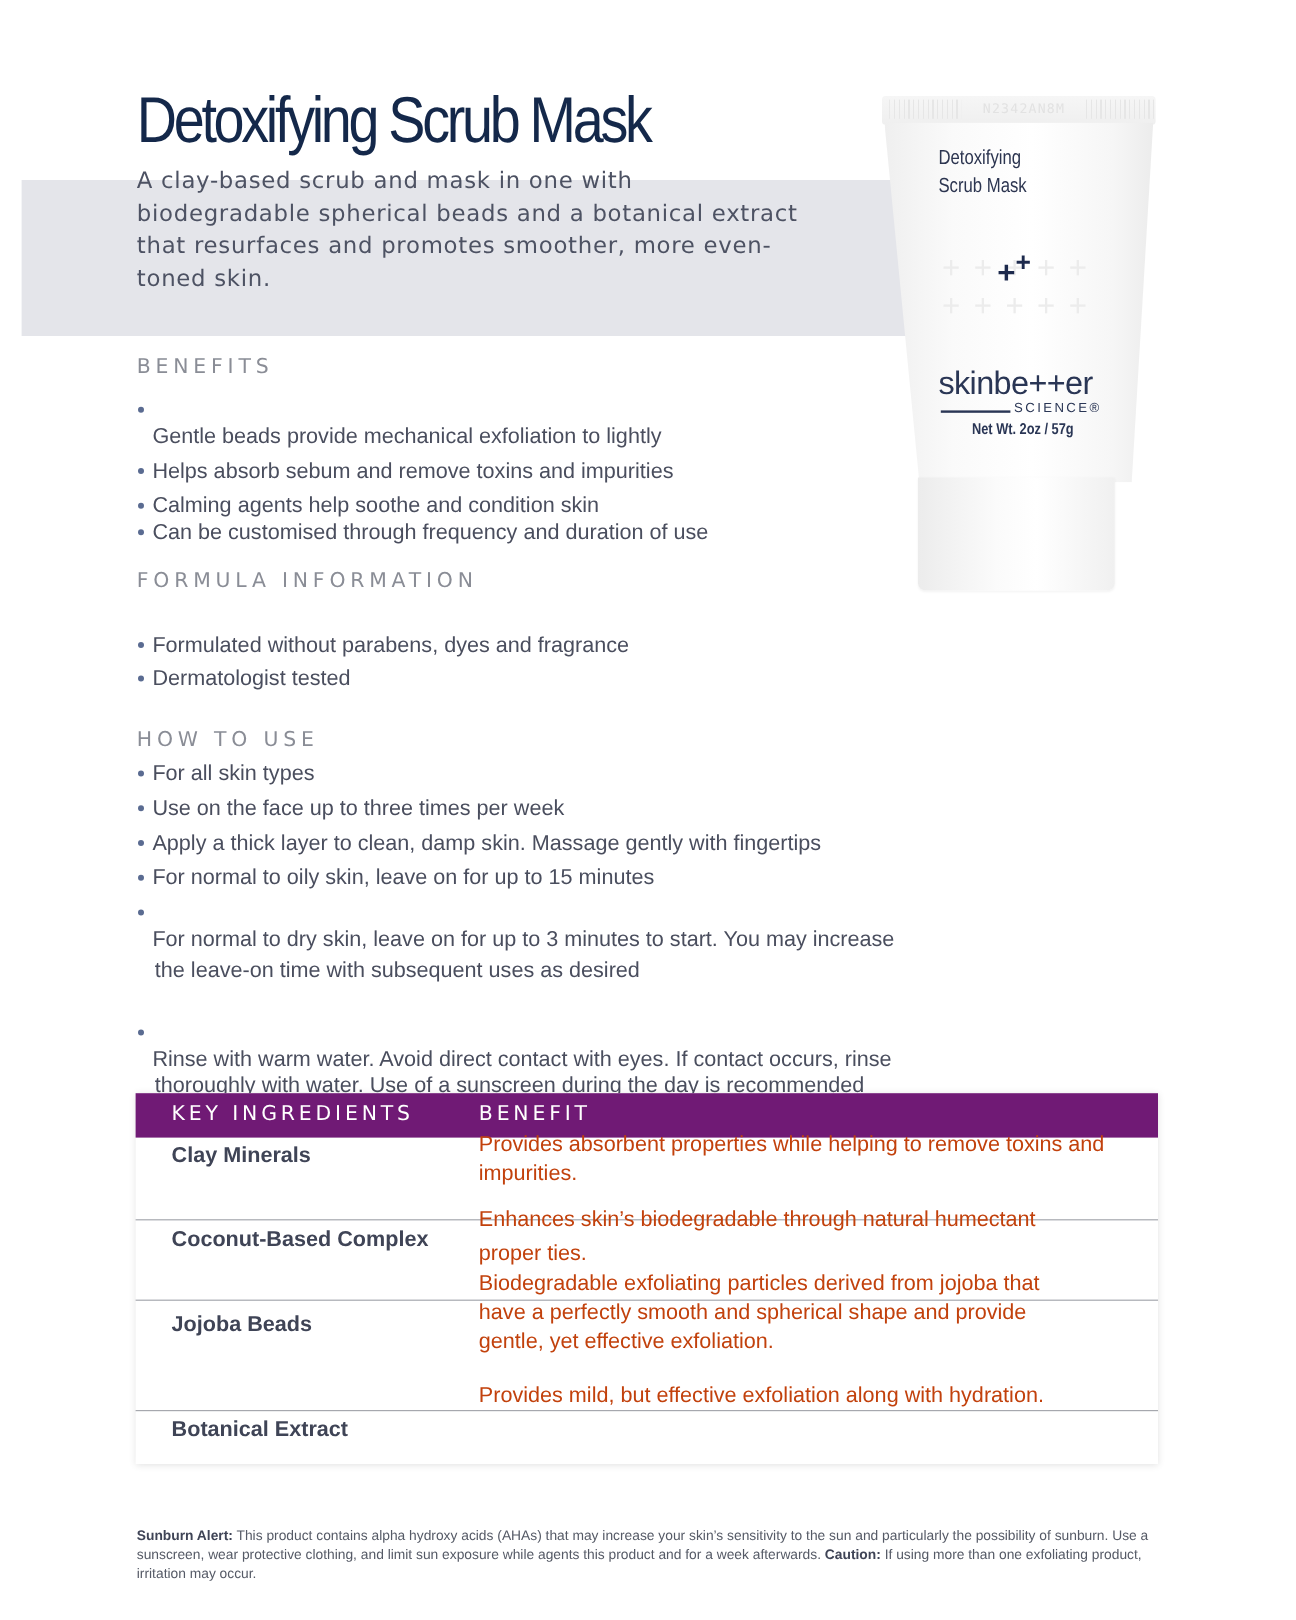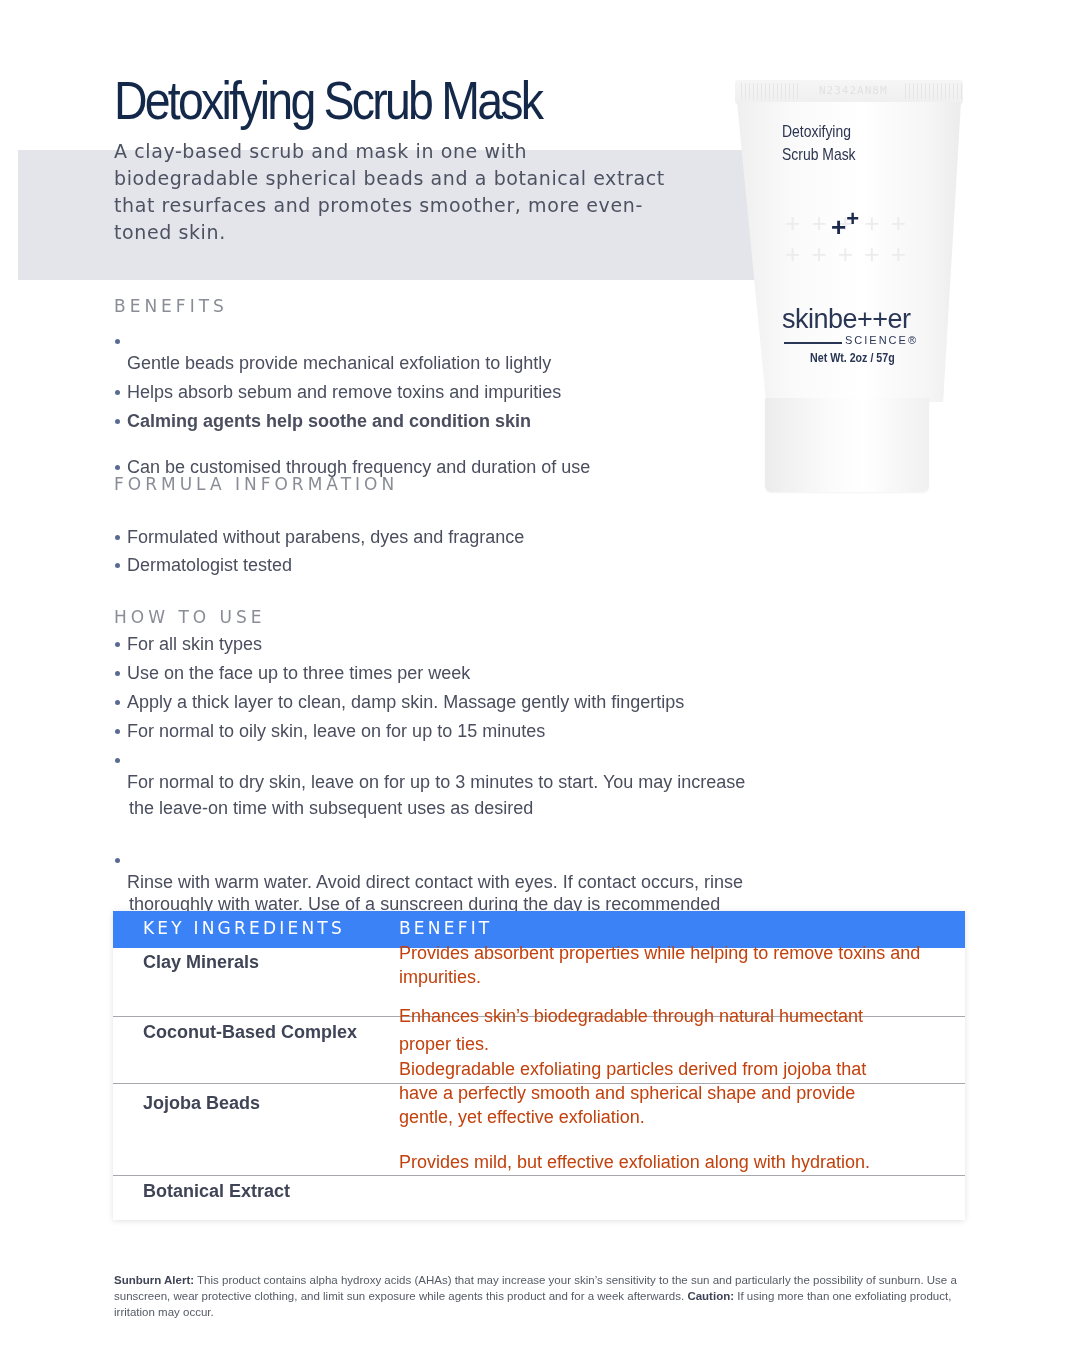--- a/index.html
+++ b/index.html
@@ -93,21 +93,21 @@
     border-radius: 0 0 6px 6px;
     box-shadow: 0 1px 2px rgba(0,0,0,0.05);
   }
 
   
   .table {
     position: absolute; left: 113px; top: 911px; width: 852px; height: 309px;
     background: #fff; box-shadow: 0 1px 6px rgba(0,0,0,0.12);
   }
   .thead {
-    position: absolute; left: 0; top: 0; width: 852px; height: 37px; background: #3b82f6;
+    position: absolute; left: 0; top: 0; width: 852px; height: 37px; background: #701a75;
   }
   .th {
     position: absolute; top: 7px; font-family: "DejaVu Sans", sans-serif;
     font-size: 17px; letter-spacing: 3.2px; color: #ffffff; font-weight: normal;
   }
   .rowline { position: absolute; left: 0; width: 852px; height: 1px; background: #a6a8ae; }
   .ing {
     position: absolute; left: 30px; font-family: "Liberation Sans", sans-serif;
     font-size: 18px; font-weight: bold; color: #3f4456;
   }
@@ -148,21 +148,21 @@
   <div class="tube-weight">Net Wt. 2oz / 57g</div>
   <div class="tube-cap"></div>
 </div>
 
 <h2 class="section-head" style="top:296px;">BENEFITS</h2>
 <ul class="bullets" style="top:330px;">
   <li style="line-height:22px; margin-bottom:7px;">
     <span>Gentle beads provide mechanical exfoliation to lightly</span>
   </li>
   <li style="line-height:22px; margin-bottom:7px;"><span>Helps absorb sebum and remove toxins and impurities</span></li>
-  <li style="line-height:22px; margin-bottom:24px;font-weight:bold;"><span>Calming agents help soothe and condition skin</span></li>
+  <li style="line-height:22px; margin-bottom:0;"><span>Calming agents help soothe and condition skin</span></li>
   <li style="line-height:22px;"><span>Can be customised through frequency and duration of use</span></li>
 </ul>
 
 <h2 class="section-head" style="top:474px;">FORMULA INFORMATION</h2>
 <ul class="bullets" style="top:526px;">
   <li style="line-height:22px; margin-bottom:6px;"><span>Formulated without parabens, dyes and fragrance</span></li>
   <li style="line-height:22px;"><span>Dermatologist tested</span></li>
 </ul>
 
 <h2 class="section-head" style="top:607px;">HOW TO USE</h2>

